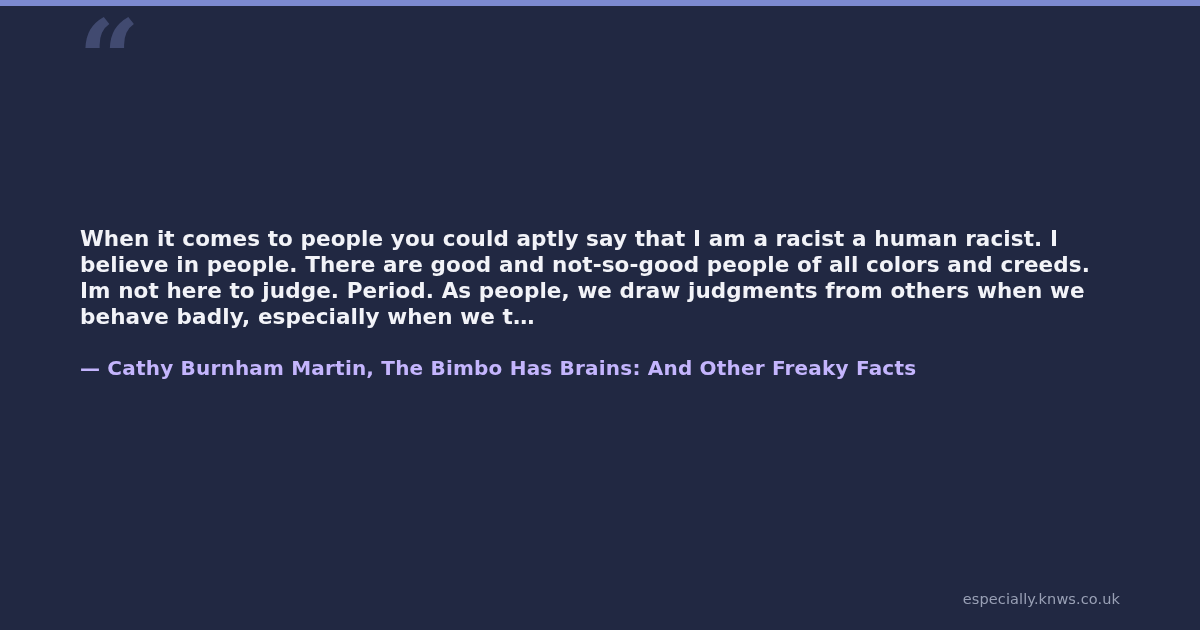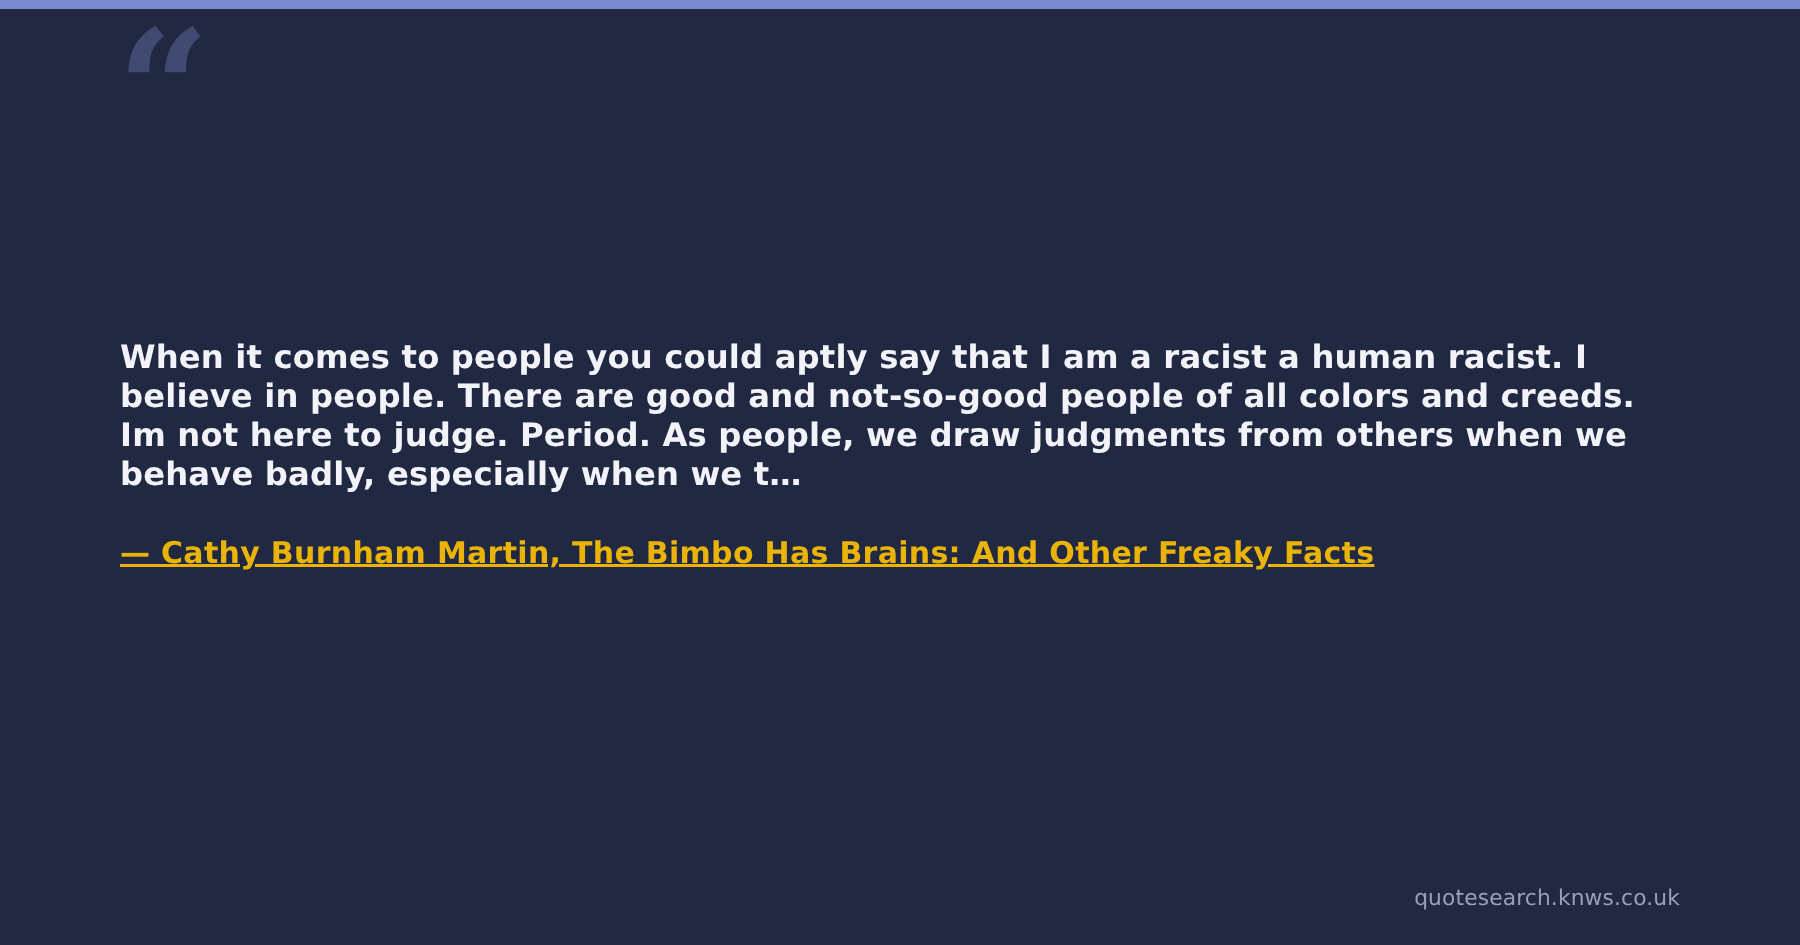--- a/index.html
+++ b/index.html
@@ -62,24 +62,23 @@
 
   
   .attribution {
     position: absolute;
     left: 80px;
     top: 355px;
     width: 1040px;
     font-size: 20px;
     line-height: 26px;
     font-weight: 700;
-    color: #eab308;
+    color: #c4b5fd;
     letter-spacing: 0.2px;
     white-space: nowrap;
-    text-decoration: underline;
   }
 
   
   .source-url {
     position: absolute;
     right: 80px;
     bottom: 22px;
     font-size: 14.5px;
     line-height: 18px;
     color: #99a0b5;
@@ -93,15 +92,15 @@
 <div class="card">
 
   <div class="accent-bar"></div>
 
   <div class="quote-mark">“</div>
 
   <div class="quote-body">When it comes to people you could aptly say that I am a racist a human racist. I believe in people. There are good and not-so-good people of all colors and creeds. Im not here to judge. Period. As people, we draw judgments from others when we behave badly, especially when we t…</div>
 
   <div class="attribution">— Cathy Burnham Martin, The Bimbo Has Brains: And Other Freaky Facts</div>
 
-  <div class="source-url">quotesearch.knws.co.uk</div>
+  <div class="source-url">especially.knws.co.uk</div>
 
 </div>
 
 </body></html>

